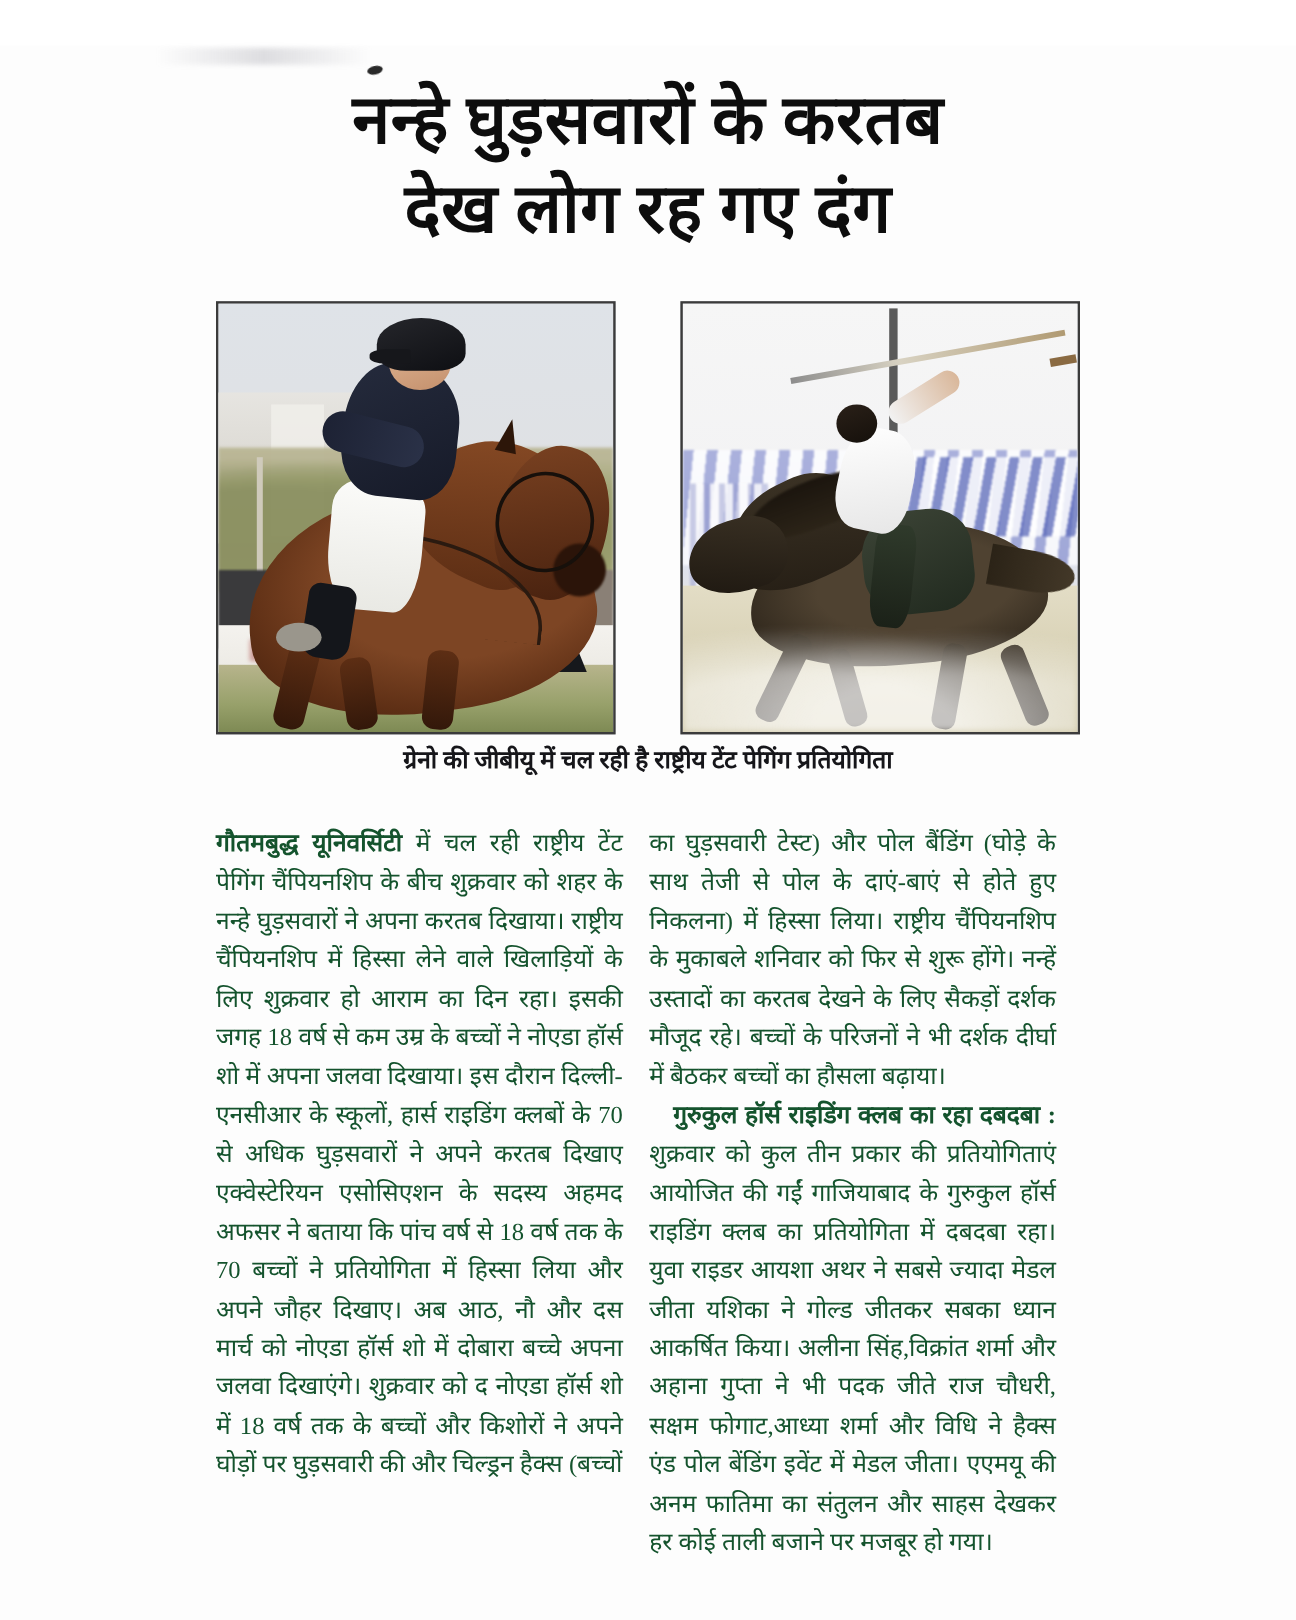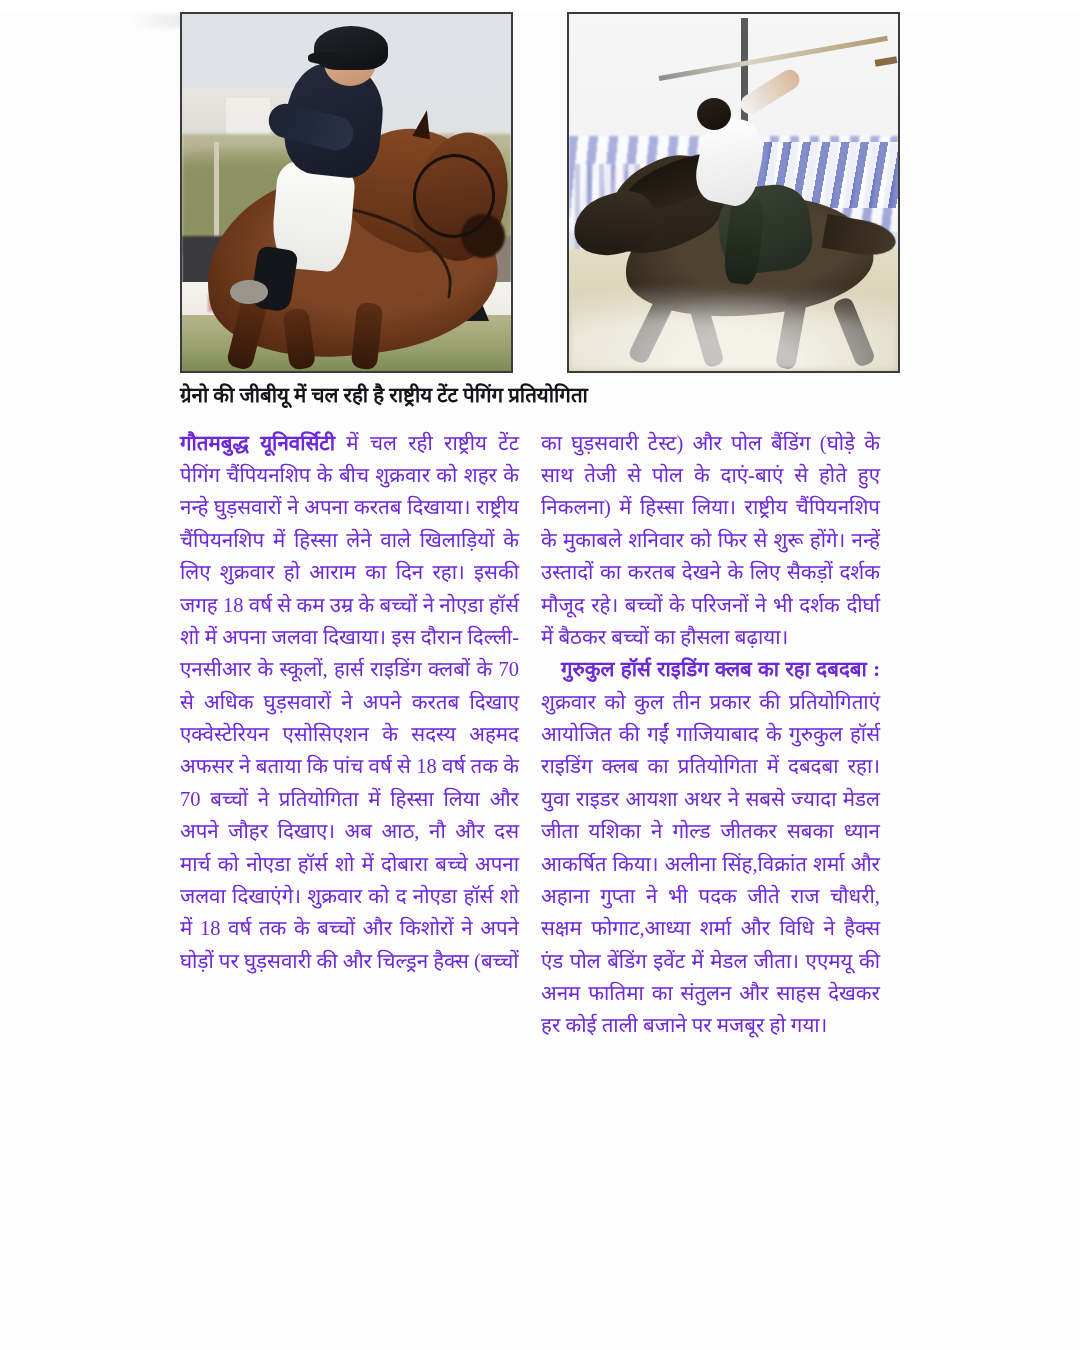--- a/index.html
+++ b/index.html
@@ -347,21 +347,21 @@
   .ph-right .dust {
     position: absolute; left: 0; bottom: 0; width: 100%; height: 86px;
     background: radial-gradient(ellipse at 30% 100%, rgba(255,255,255,0.55) 0 40%, transparent 72%),
                 radial-gradient(ellipse at 72% 96%, rgba(255,255,255,0.42) 0 38%, transparent 70%);
     filter: blur(3px);
   }
 
   
   .photo-caption {
     margin-top: 10px;
-    text-align: left;
+    text-align: center;
     font-weight: 700;
     font-size: 20.5px;
     line-height: 1.25;
     color: #16161a;
   }
 
   
   .byline {
     margin-top: 22px;
     display: flex;
@@ -384,36 +384,41 @@
     display: flex;
     gap: 22px;
     align-items: flex-start;
   }
   .col {
     width: 339px;
     font-size: 20.5px;
     line-height: 1.58;
     text-align: justify;
     text-justify: inter-word;
-    color: #6d28d9;
+    color: #14532d;
     hyphens: none;
+    margin-top: 22px;
   }
   .col p { margin: 0; }
   .col p + p { text-indent: 20px; }
   .lead-bold { font-weight: 700; }
   .subhead { font-weight: 700; }
 </style>
 </head>
 <body>
 
 <div class="page">
 
   <div class="scan-smudge"></div>
   <div class="scan-dot"></div>
 
+  <h1 class="headline">
+    <span class="hl-line">नन्हे घुड़सवारों के करतब</span>
+    <span class="hl-line">देख लोग रह गए दंग</span>
+  </h1>
 
   <div class="photo-row">
 
     <div class="photo ph-left">
       <div class="sky"></div>
       <div class="bldg"></div>
       <div class="bldg2"></div>
       <div class="trees"></div>
       <div class="pole"></div>
       <div class="crowd"></div>

